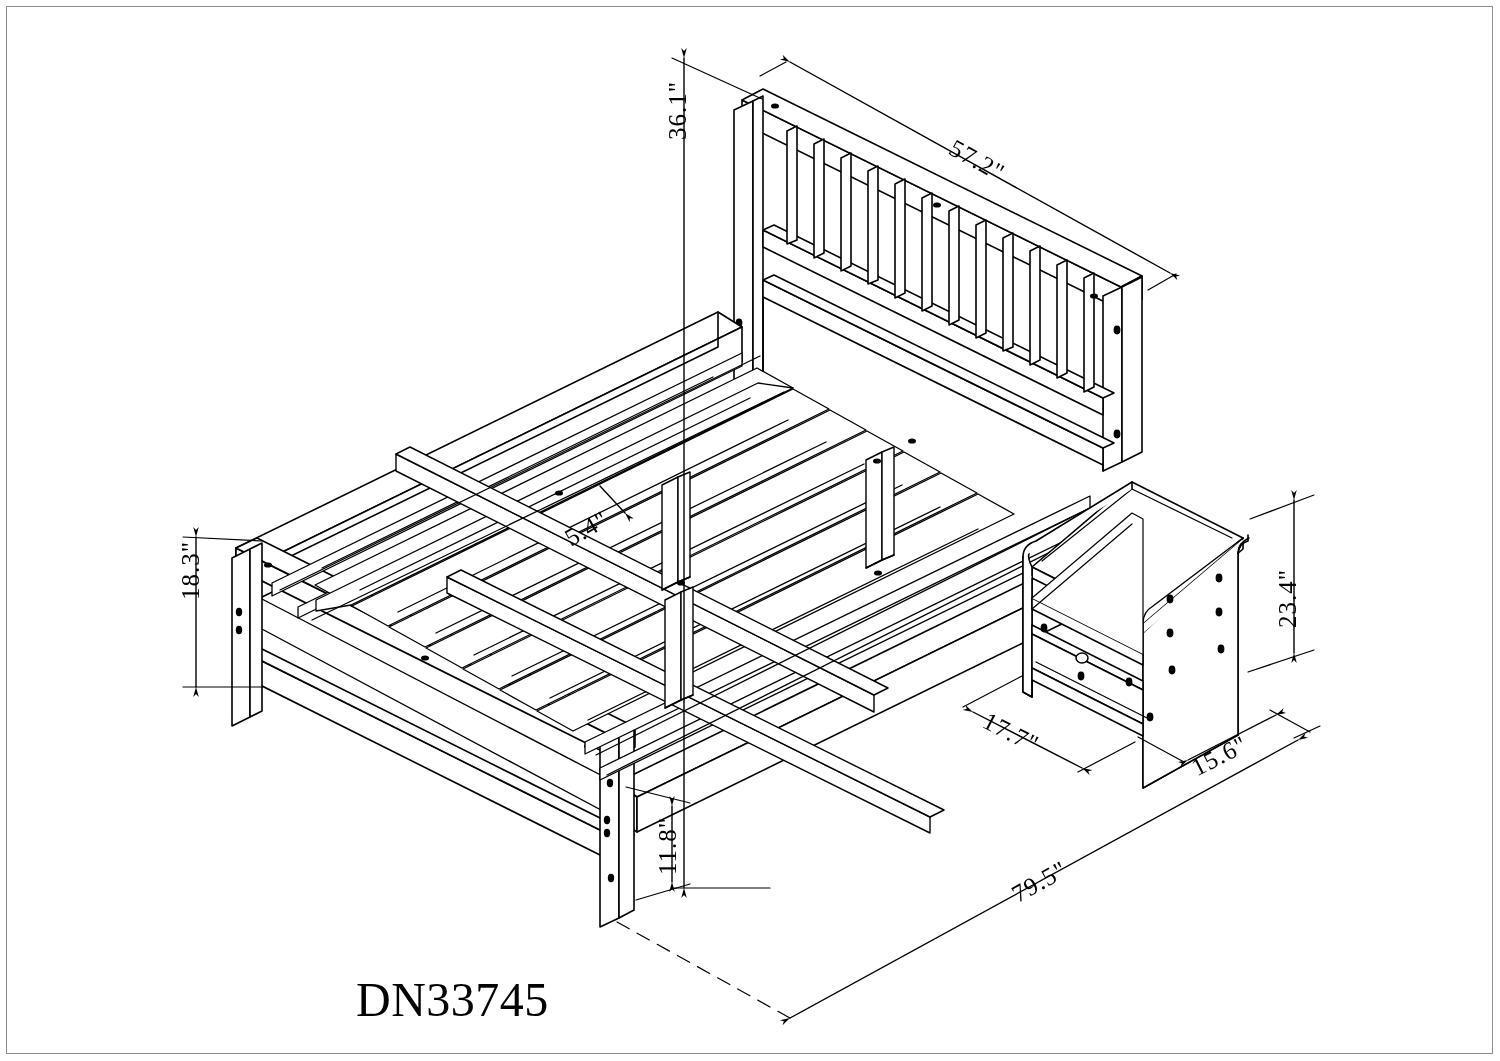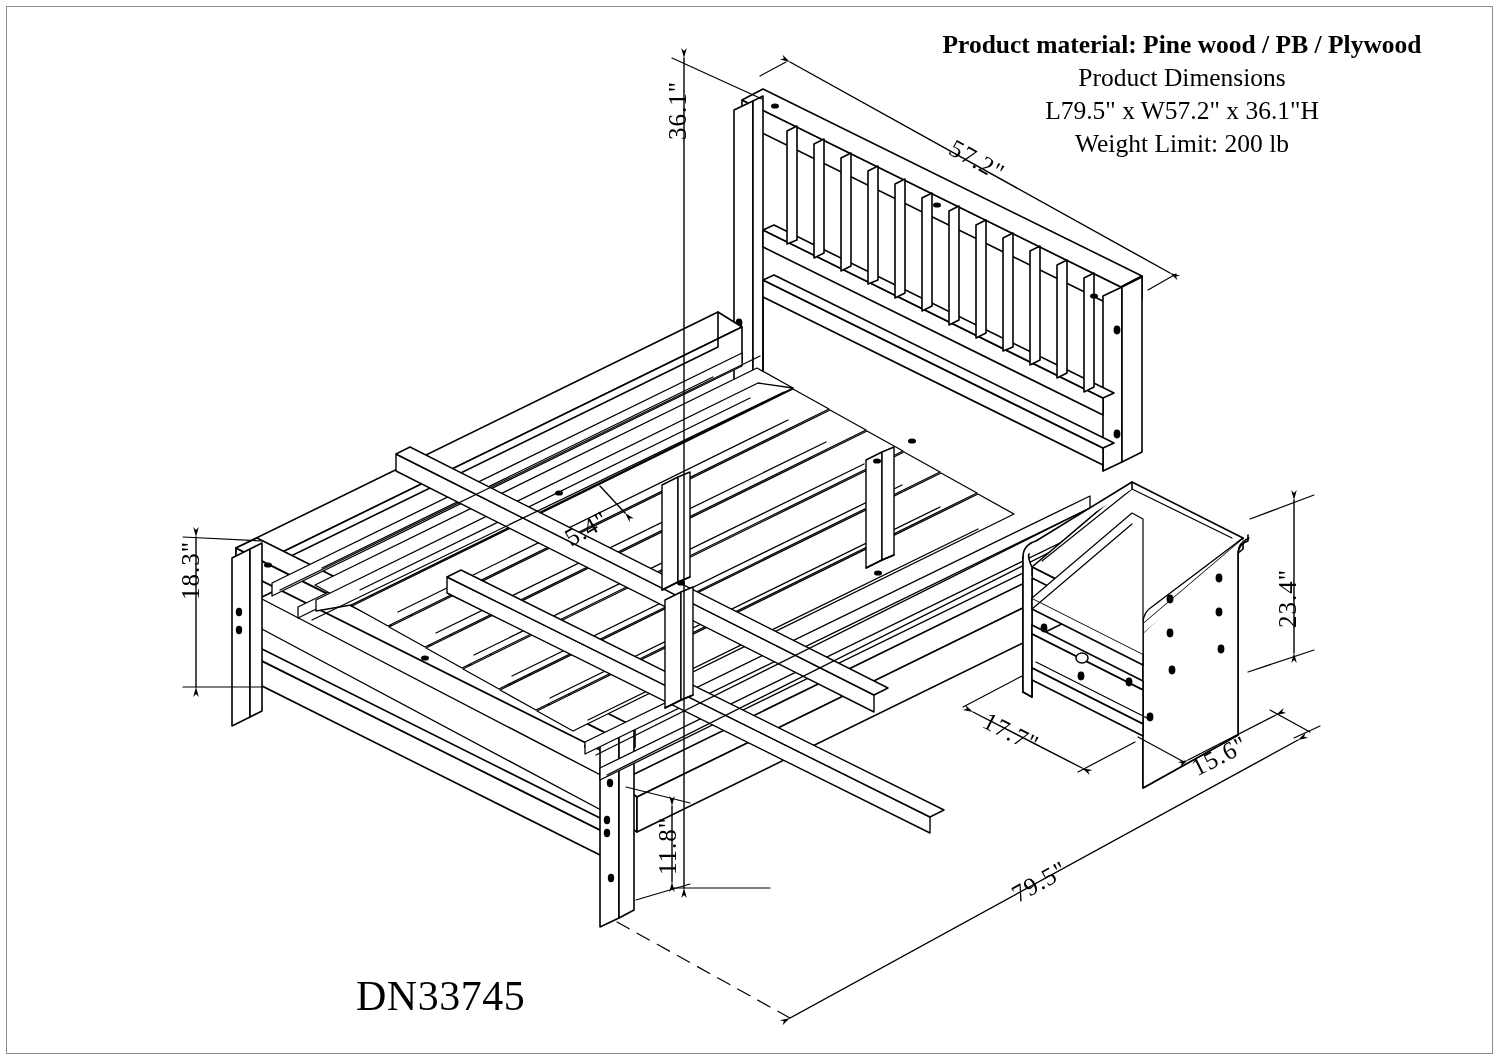--- a/index.html
+++ b/index.html
@@ -43,21 +43,21 @@
     line-height: 1.30;
     color: #000000;
     white-space: nowrap;
   }
   .info-block div { font-family: "Liberation Serif", serif; }
   .info-line-bold { font-weight: bold; }
   .model-code {
     position: absolute;
     left: 356px;
     top: 972px;
-    font-size: 42px;
+    font-size: 48px;
     letter-spacing: 0.5px;
     color: #000000;
     font-family: "Liberation Serif", serif;
   }
   .dim-label {
     position: absolute;
     color: #000000;
     font-family: "Liberation Serif", serif;
     font-size: 25px;
     white-space: nowrap;
@@ -334,26 +334,20 @@
 
       <g stroke-width="1.4">
         <path d="M790,1018 L1298,740" marker-start="url(#arrowStart)" marker-end="url(#arrowEnd)"></path>
         <path d="M617,922 L790,1018" stroke-width="1.2" stroke-dasharray="14 9"></path>
         <path d="M1294,738 L1320,726" stroke-width="1.2"></path>
       </g>
 
     </g>
   </svg>
 
-  <div class="info-block">
-    <div class="info-line-bold">Product material: Pine wood / PB / Plywood</div>
-    <div>Product Dimensions</div>
-    <div>L79.5" x W57.2" x 36.1"H</div>
-    <div>Weight Limit: 200 lb</div>
-  </div>
 
   <div class="model-code">DN33745</div>
 
   <div class="dim-label" style="left:664px; top:140px; transform:rotate(-90deg); transform-origin:left top;">36.1"</div>
 
   <div class="dim-label" style="left:958px; top:134px; transform:rotate(29deg); transform-origin:left top;">57.2"</div>
 
   <div class="dim-label" style="left:177px; top:600px; transform:rotate(-90deg); transform-origin:left top;">18.3"</div>
 
   <div class="dim-label" style="left:654px; top:875px; transform:rotate(-90deg); transform-origin:left top;">11.8"</div>

